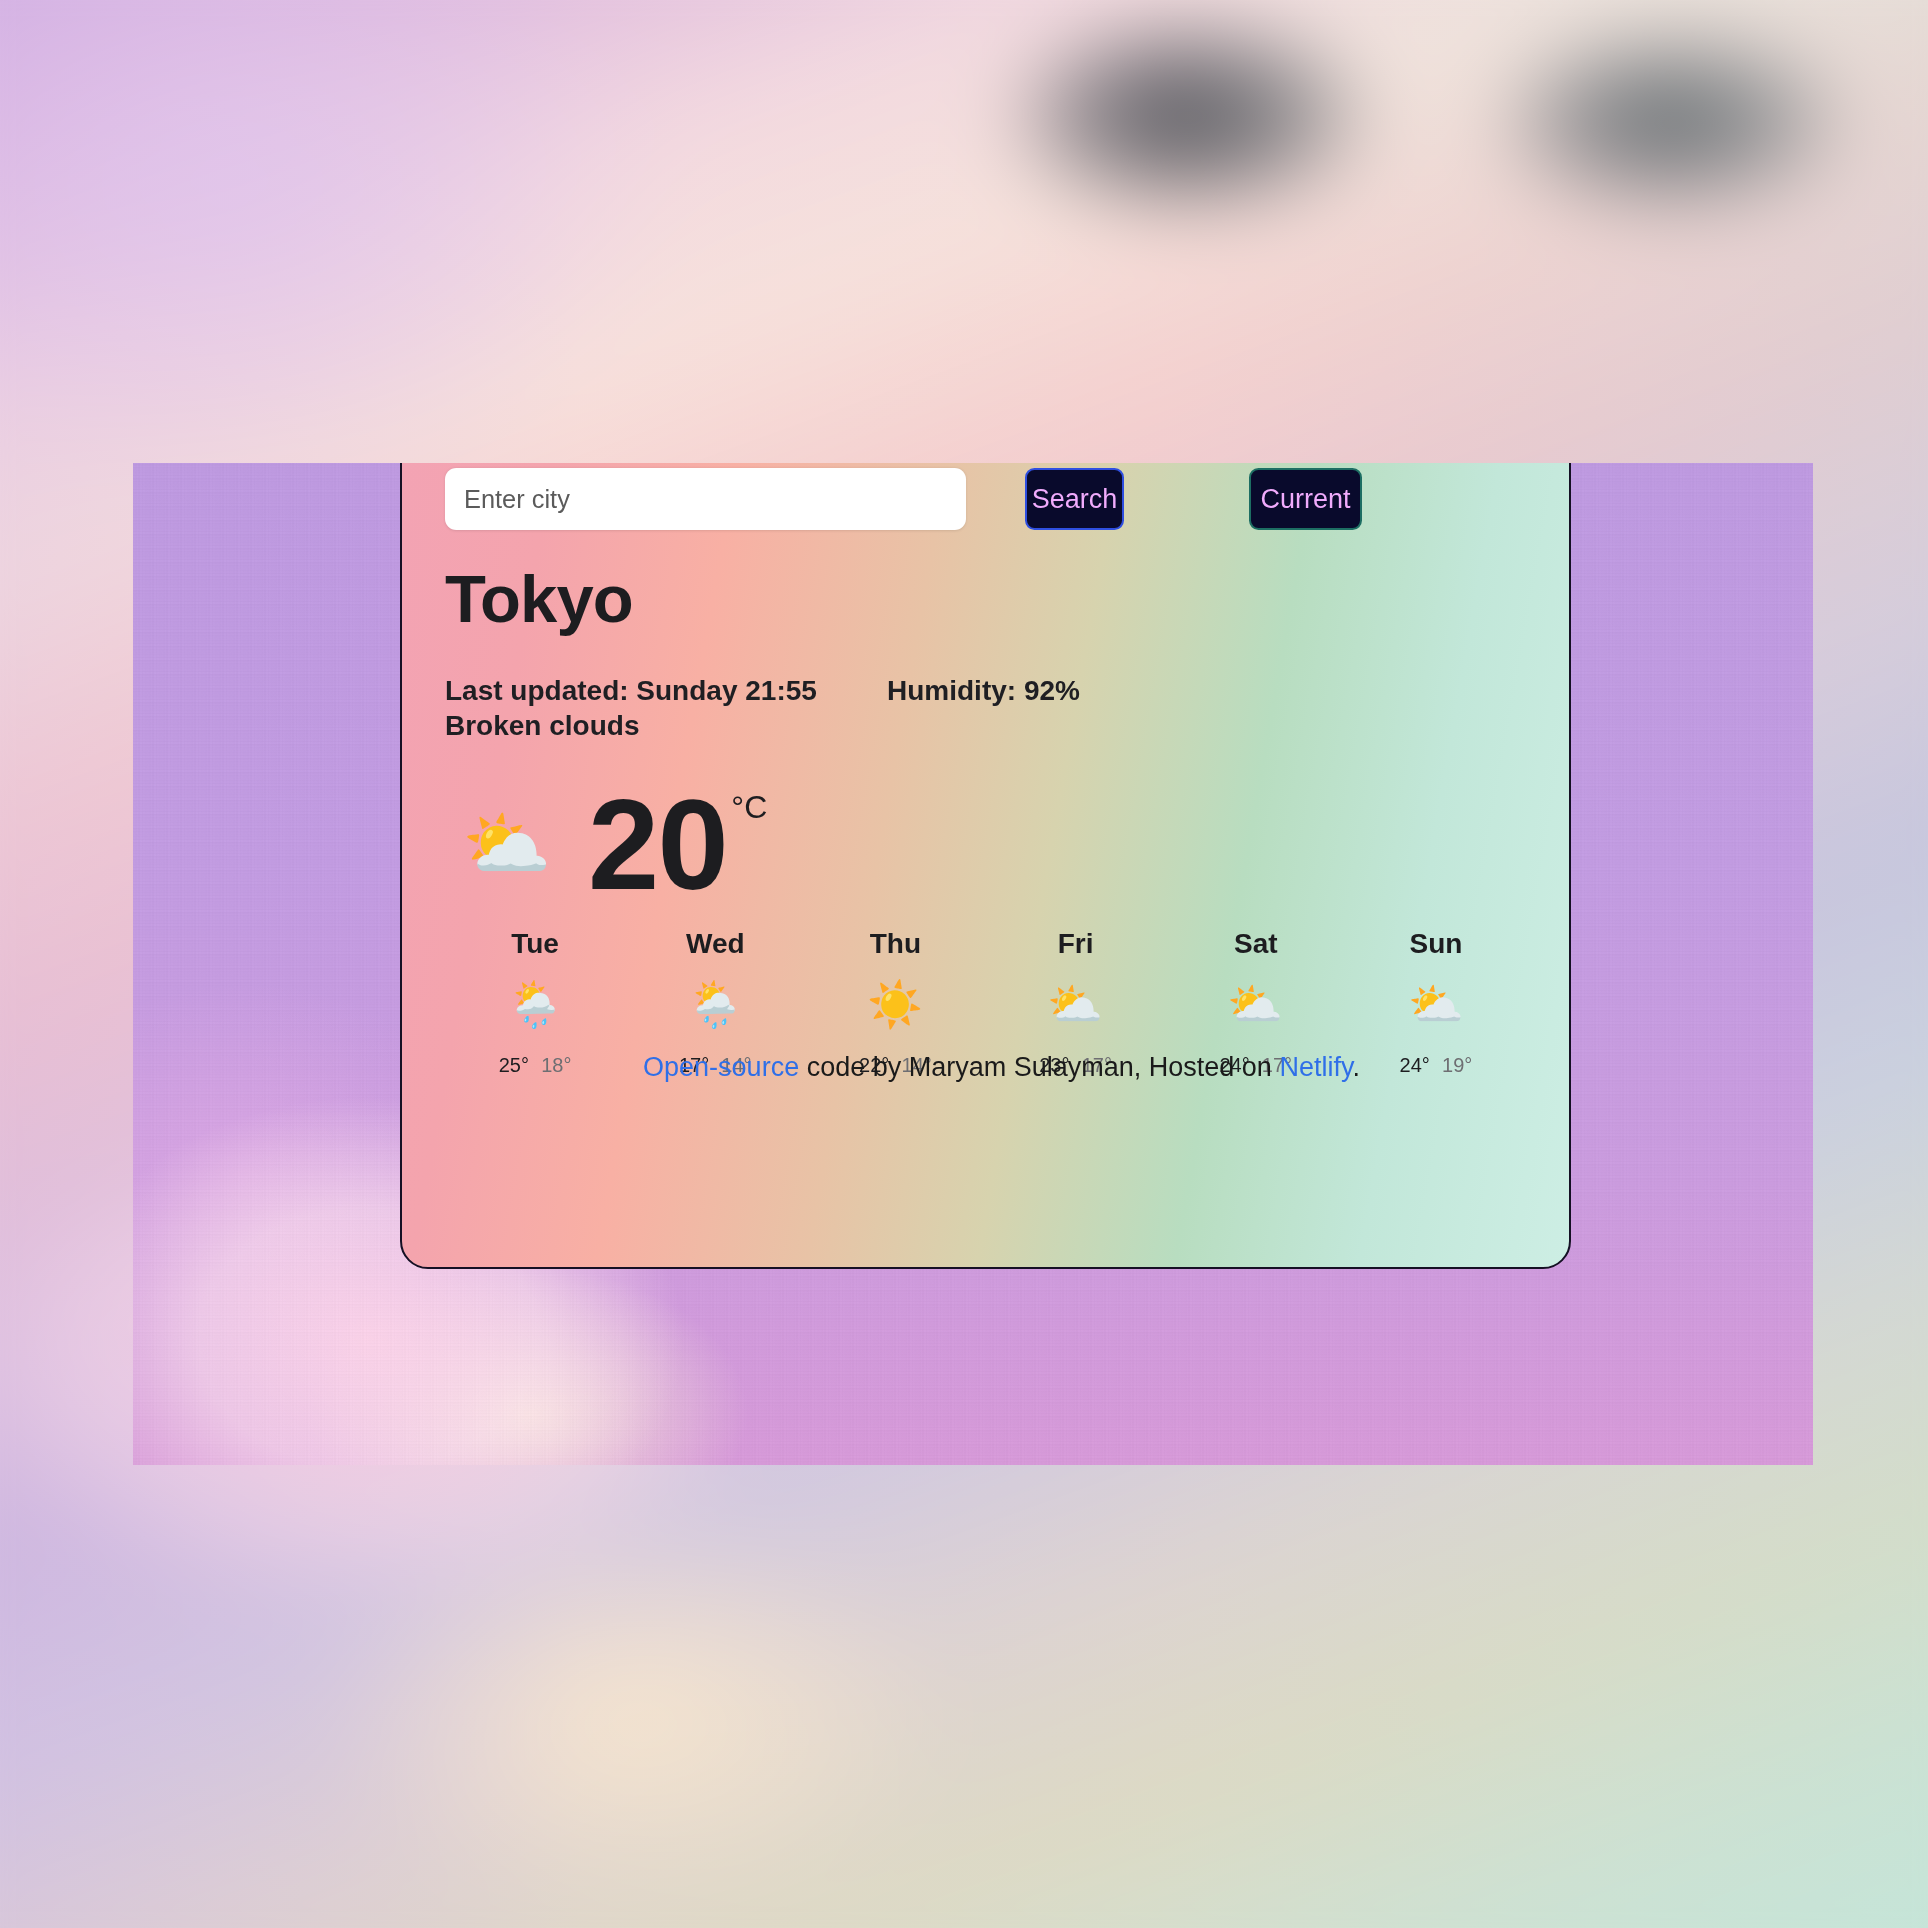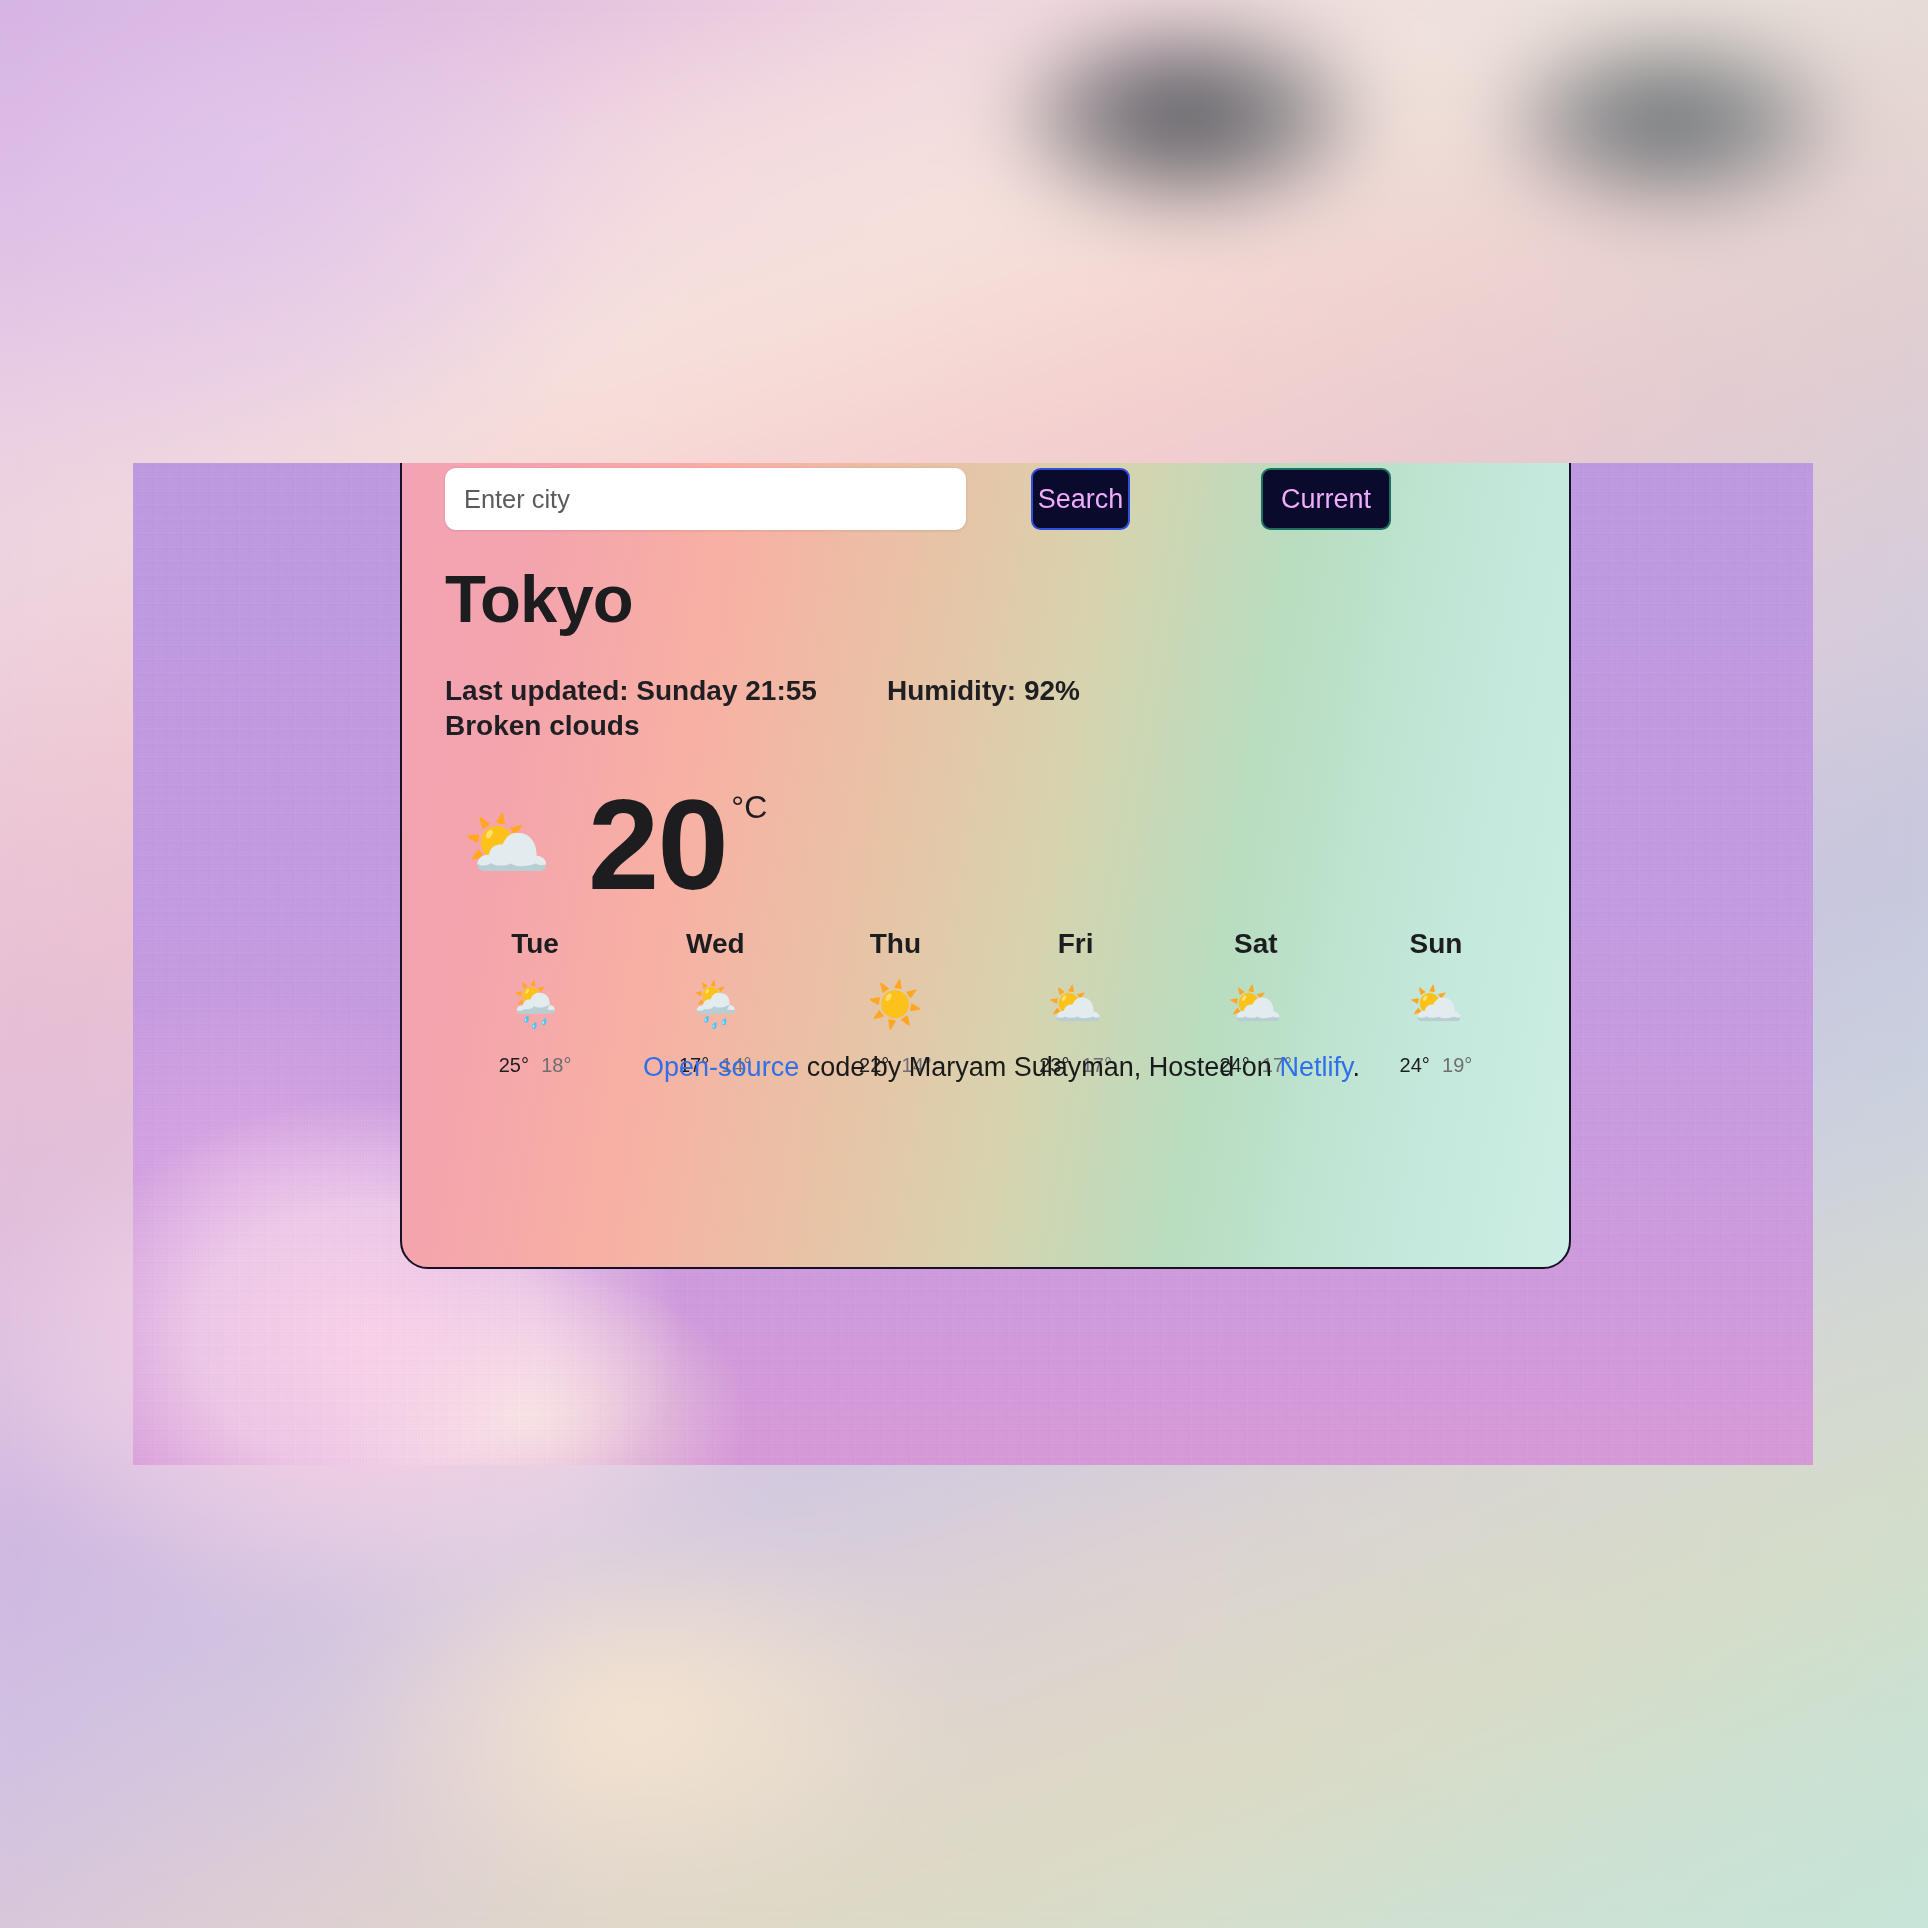--- a/index.html
+++ b/index.html
@@ -82,21 +82,21 @@
     overflow:hidden;
   }
   #card-inner {
     position:absolute; inset:0;
     padding:43px 43px 0 43px;
   }
 
   
   .search-row {
     display:flex; align-items:center;
-    gap:6px;
+    gap:0;
     height:62px;
   }
   #city-input {
     width:521px; height:62px;
     border:none; border-radius:11.3px;
     background:#ffffff;
     font-family:"Liberation Sans", sans-serif;
     font-size:25.4px; color:#202020;
     padding:0 19px;
     outline:none;
@@ -115,21 +115,21 @@
     cursor:pointer;
     user-select:none;
   }
   #search-btn {
     margin-left:59px;
     width:99px;
     border:2.8px solid #2f4fe0;
   }
   #current-btn {
     margin-left:125px;
-    width:130px;
+    width:113px;
     border:2.8px solid #1d6e63;
   }
 
   
   #city-name {
     margin-top:35px;
     font-size:67px;
     font-weight:bold;
     color:#1d1d20;
     letter-spacing:-0.9px;

